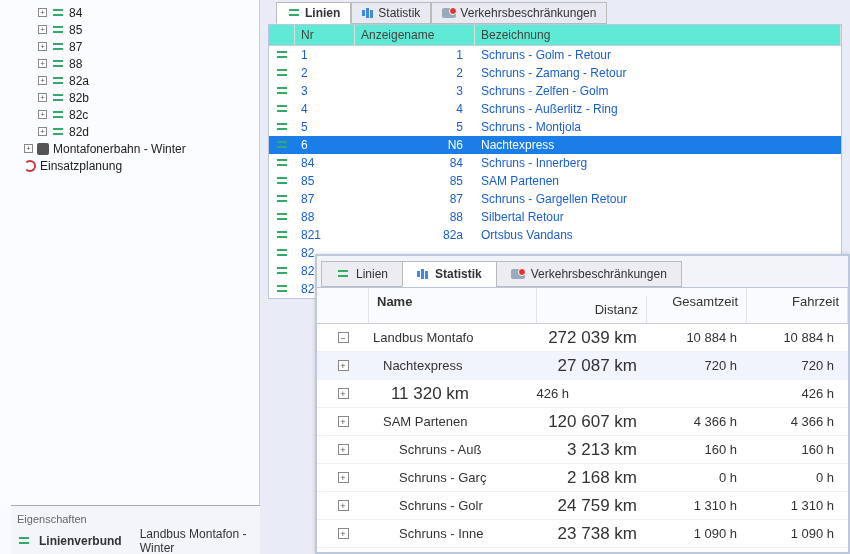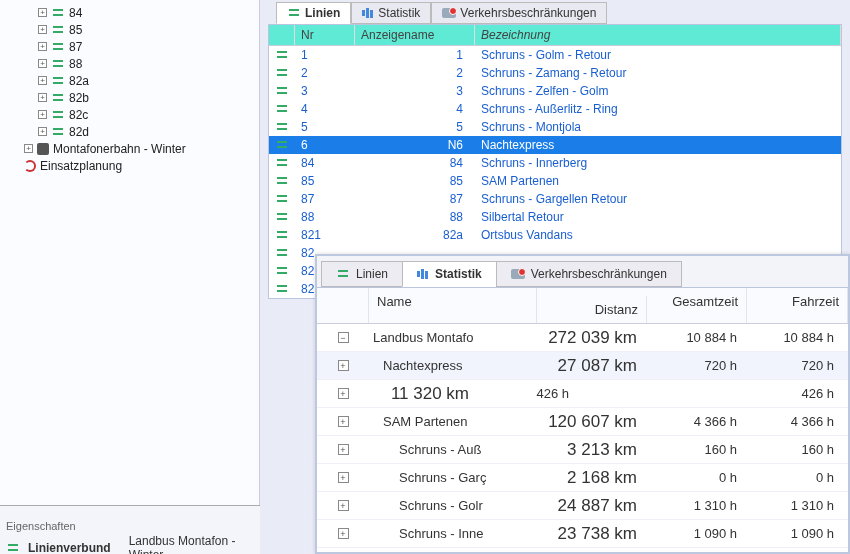--- a/index.html
+++ b/index.html
@@ -12,58 +12,58 @@
   .route-icon { width: 14px; height: 10px; display: inline-block; position: relative; }
   .route-icon::before, .route-icon::after { content:""; position:absolute; height:2px; width:10px; background:#3a6; left:2px; }
   .route-icon::before { top:1px; } .route-icon::after { top:6px; }
   .tree-indent { margin-left: 28px; }
   .tree-item .label { color:#222; }
   .train-icon { width:12px; height:12px; display:inline-block; background:#555; border-radius:2px; }
   .recycle-icon { width:12px; height:12px; display:inline-block; border:2px solid #c33; border-radius:50%; border-left-color:transparent; }
   .info-icon { width:14px; height:10px; display:inline-block; border:1px solid #2bb5a0; background:#fff; }
 
   
-  .props-pane { position:absolute; left:0; top:505px; width:260px; height:49px; border-top:1px solid #aaa; padding:14px 6px; background:#f3f5fa; }
+  .props-pane { position:absolute; left:11px; top:505px; width:260px; height:49px; border-top:1px solid #aaa; padding:7px 6px; background:#f3f5fa; }
   .props-title { color:#666; font-size:11px; }
   .props-row { display:flex; gap:18px; align-items:center; margin-top:2px; }
   .props-row .route-icon { margin-right:4px; }
   .props-row .bold { font-weight:bold; }
 
   
   .back-area { position:absolute; left:260px; top:0; width:590px; height:554px; background:#e9ecf7; }
   
   
   .tabs-sm { display:flex; gap:0; padding:2px 6px 0 16px; background:#e9ecf7; }
   .tab-sm { display:flex; align-items:center; gap:4px; padding:3px 10px; border:1px solid #bbb; background:#e9e9f2; font-size:11px; cursor:default; }
   .tab-sm.active { background:#fff; border-bottom:1px solid #fff; font-weight:bold; }
   .stat-icon { display:inline-block; width:12px; height:10px; background:linear-gradient(to top,#4488dd 0 100%) left/3px 6px no-repeat, linear-gradient(to top,#4488dd 0 100%) 4px bottom/3px 10px no-repeat, linear-gradient(to top,#4488dd 0 100%) 8px bottom/3px 8px no-repeat; }
   .traffic-icon { display:inline-block; width:14px; height:10px; background:#9ab; border-radius:2px; position:relative; }
   .traffic-icon::after { content:""; position:absolute; right:-1px; top:-1px; width:6px; height:6px; background:#d33; border-radius:50%; border:1px solid #fff; }
 
   .grid-sm { background:#fff; margin:0 8px; border:1px solid #bcc5e0;}
   .grid-sm-head { display:flex; background:#5eead4; border-bottom:1px solid #ccd; }
   .grid-sm-head div { padding:3px 6px; border-right:1px solid #ddd; color:#444; }
-  .col-ic { width:26px; } .col-nr { width:60px; } .col-an { width:120px; } .col-bz { flex:1;font-style:italic; }
+  .col-ic { width:26px; } .col-nr { width:60px; } .col-an { width:120px; } .col-bz { flex:1; }
   .grid-sm-row { display:flex; align-items:center; height:18px; }
   .grid-sm-row .c-ic { width:26px; display:flex; justify-content:center; }
   .grid-sm-row .c-nr { width:60px; padding-left:6px; color:#1a5fd0; }
   .grid-sm-row .c-an { width:120px; text-align:right; padding-right:12px; color:#1a5fd0; }
   .grid-sm-row .c-bz { flex:1; padding-left:6px; color:#1a5fd0; }
   .grid-sm-row.selected { background:#1a7de8; }
   .grid-sm-row.selected .c-nr, .grid-sm-row.selected .c-an, .grid-sm-row.selected .c-bz { color:#fff; }
 
   
   .stat-panel { position:absolute; left:315px; top:254px; width:535px; height:300px; background:#fff; border:2px solid #bcc7e0; box-shadow:0 0 4px rgba(0,0,0,.15); }
   .tabs-lg { display:flex; align-items:flex-end; padding:0 4px; height:32px; border-bottom:1px solid #bbc5de; background:#f2f4fa; }
   .tab-lg { display:flex; align-items:center; gap:6px; padding:5px 14px; border:1px solid #bbb; background:#ececf2; font-size:14px; cursor:default; margin-right:-1px;}
   .tab-lg.active { background:#fff; border-bottom:1px solid #fff; font-weight:bold; }
 
   .stat-head { display:flex; border-bottom:1px solid #ccd; background:#fafbfe; }
   .stat-head div { padding:6px 8px; font-size:13px; color:#333; border-right:1px solid #e0e4ef; }
-  .s-exp { width:52px; } .s-name { width:168px; } .s-dist { width:110px; text-align:right;margin-top:8px;} .s-ges { width:100px; text-align:right;} .s-fahr { flex:1; text-align:right; padding-right:14px;}
+  .s-exp { width:52px; } .s-name { width:168px;font-weight:bold; } .s-dist { width:110px; text-align:right;margin-top:8px;} .s-ges { width:100px; text-align:right;} .s-fahr { flex:1; text-align:right; padding-right:14px;}
 
   .stat-row { display:flex; align-items:center; height:28px; border-bottom:1px solid #eef0f6; }
   .stat-row.hover { background:#f1f4fc; }
   .r-exp { width:52px; display:flex; justify-content:center; }
   .r-name { width:168px; padding-left:4px; font-size:13px; overflow:hidden; white-space:nowrap; }
   .r-dist { width:110px; text-align:right; font-size:17px; padding-right:10px;}
   .r-ges { width:100px; text-align:right; font-size:13px; padding-right:10px;}
   .r-fahr { flex:1; text-align:right; font-size:13px; padding-right:14px;}
   .exp-box { width:11px; height:11px; border:1px solid #888; display:inline-flex; align-items:center; justify-content:center; font-size:9px; color:#555; background:#fff; }
   .indent1 .r-name { padding-left:14px; }
@@ -350,21 +350,21 @@
         <div class="r-name">Schruns - Garç</div>
         <div class="r-dist">2 168 km</div>
         <div class="r-ges">0 h</div>
         <div class="r-fahr">0 h</div>
       </div>
       <div class="stat-row indent2">
         <div class="r-exp">
           <span class="exp-box">+</span>
         </div>
         <div class="r-name">Schruns - Golr</div>
-        <div class="r-dist">24 887 km</div>
+        <div class="r-dist">24 759 km</div>
         <div class="r-ges">1 310 h</div>
         <div class="r-fahr">1 310 h</div>
       </div>
       <div class="stat-row indent2">
         <div class="r-exp">
           <span class="exp-box">+</span>
         </div>
         <div class="r-name">Schruns - Inne</div>
         <div class="r-dist">23 738 km</div>
         <div class="r-ges">1 090 h</div>

